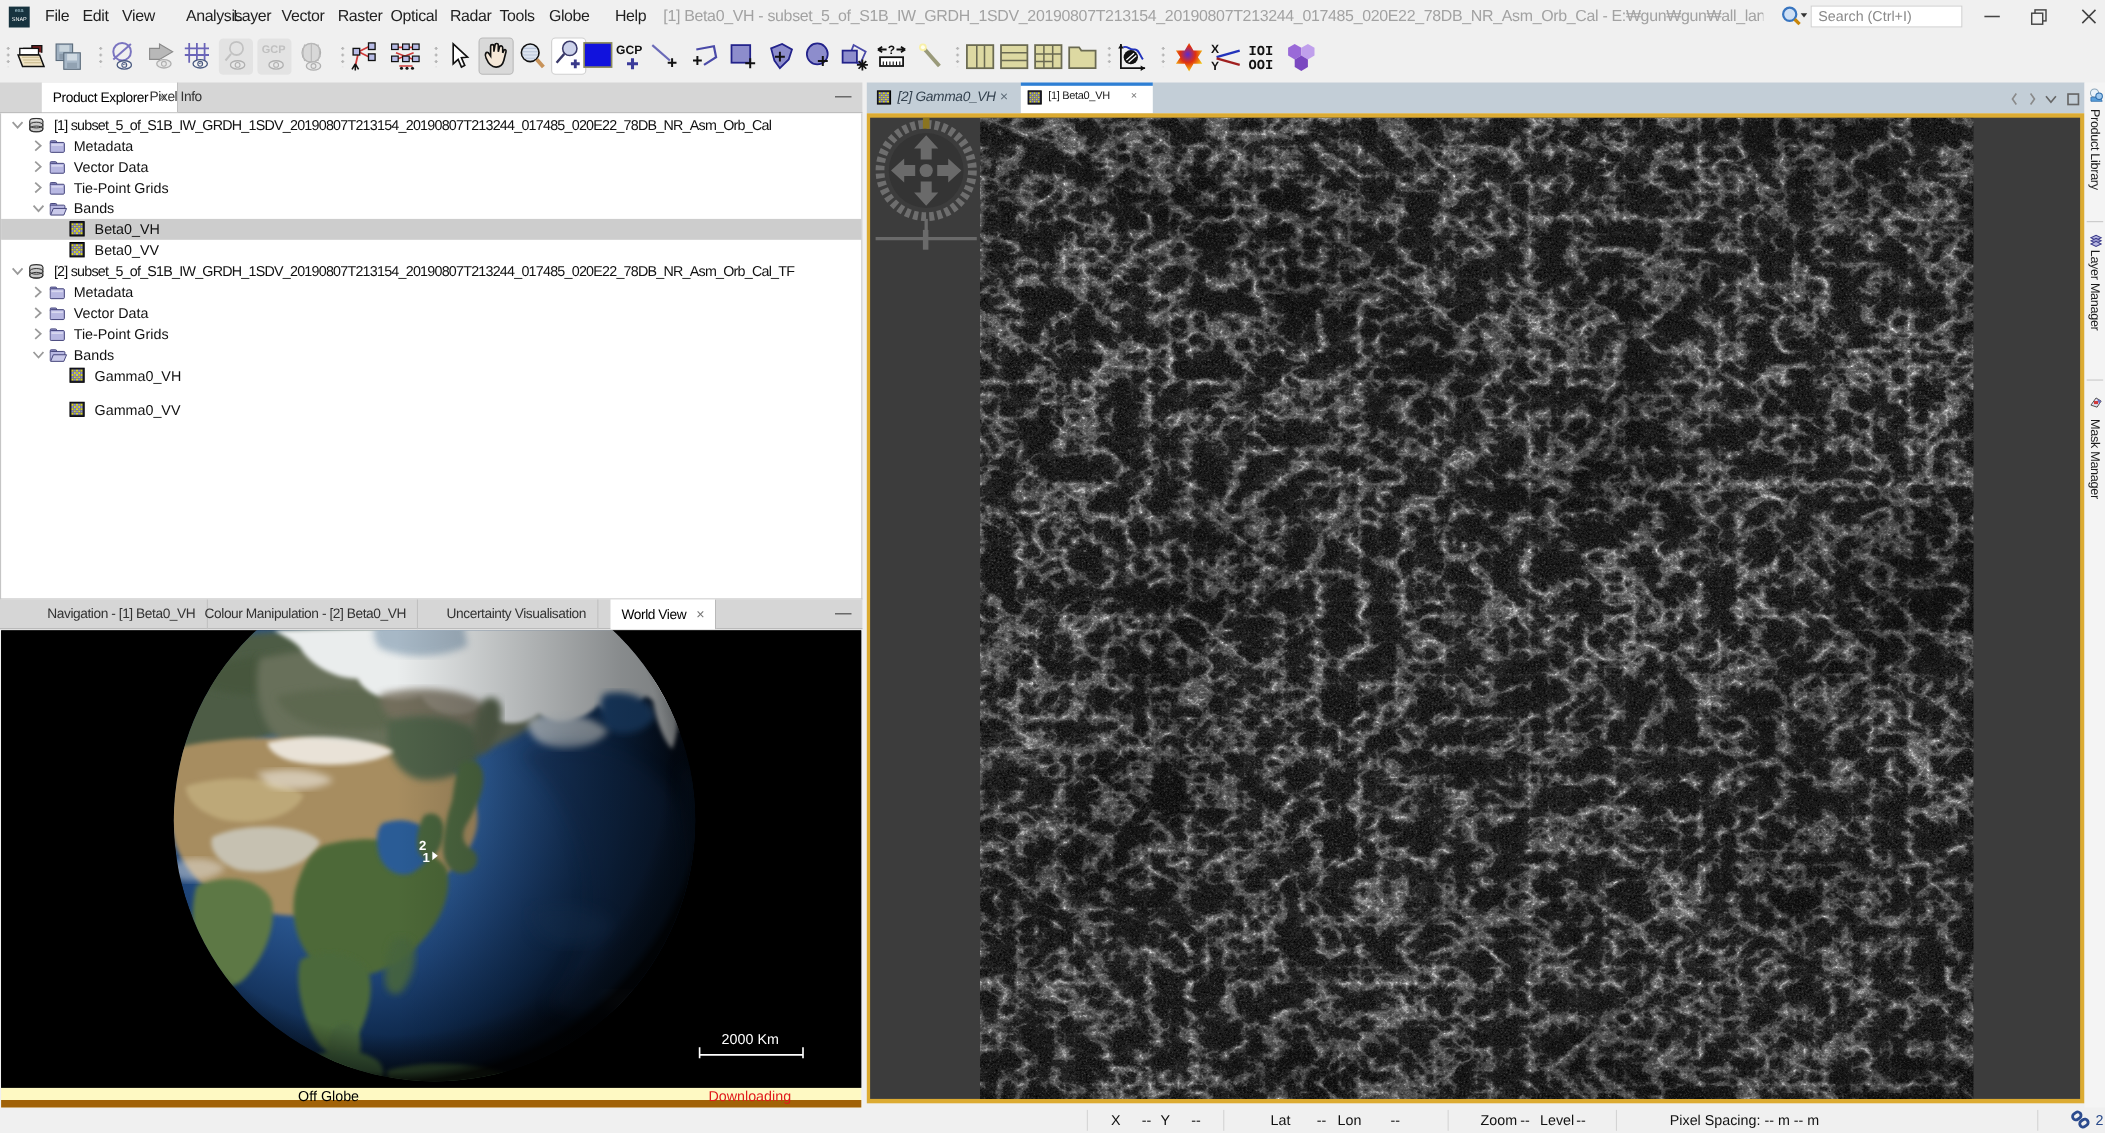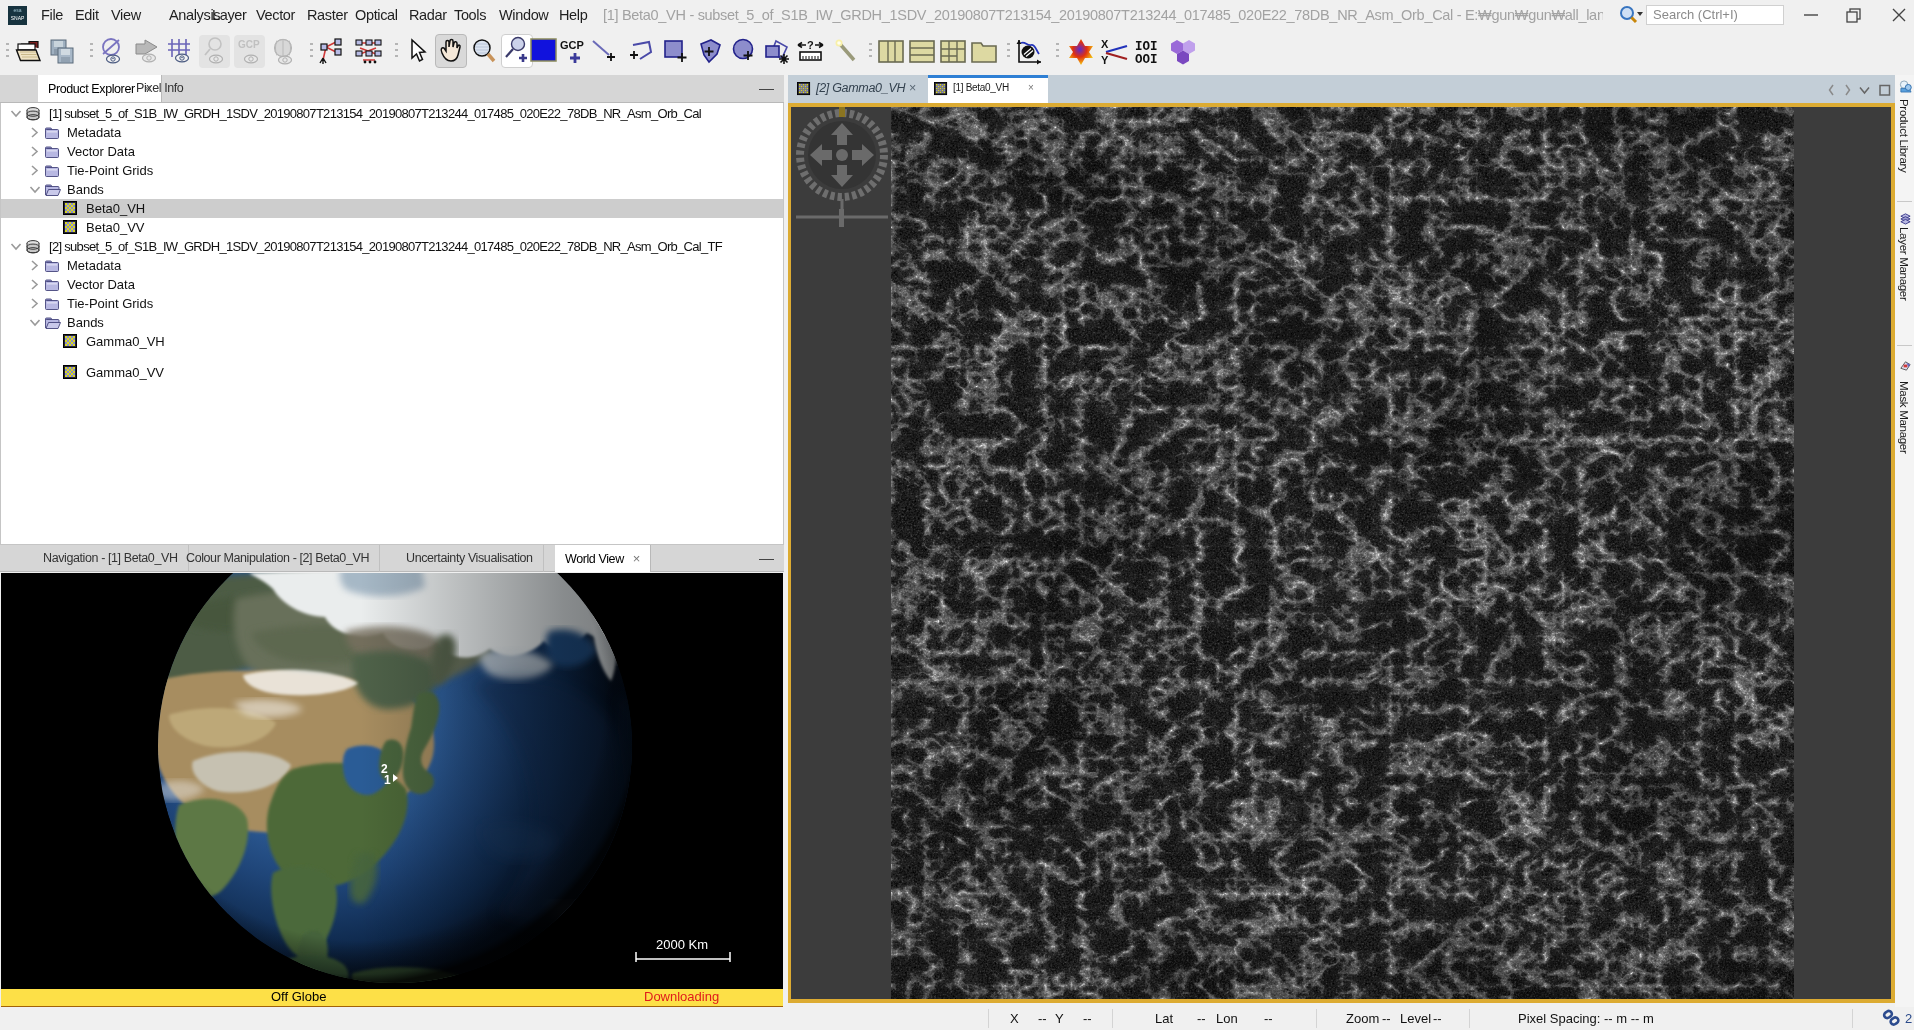--- a/index.html
+++ b/index.html
@@ -22,21 +22,21 @@
 .tab { position:absolute; top:0; height:27px; line-height:27px; font-size:12.5px; letter-spacing:-0.4px; color:#333; padding:0 10px; border-right:1px solid #c0c0c0; }
 .tab.active { background:#fff; color:#000; border-right:1px solid #b9b9b9; }
 .tclose { color:#777; font-size:13px; margin-left:6px; }
 .minim { position:absolute; right:10px; top:0; height:27px; line-height:25px; color:#444; font-size:15px; }
 #tree { position:absolute; left:0; top:28px; width:784px; height:442px; background:#fff; border:1px solid #c5c5c5; border-top:none; font-size:13px; color:#111; }
 .trow { position:absolute; left:0; width:100%; height:19px; line-height:19px; white-space:nowrap; }
 .trow .txt { position:absolute; top:0; }
 .pname { letter-spacing:-0.7px; }
 .chev { position:absolute; top:3px; width:12px; height:12px; }
 #wvblack { position:absolute; left:1px; top:28px; width:782px; height:416px; background:#000; }
-#wvfoot { position:absolute; left:1px; top:444px; width:782px; height:18px; background:#fde047; border-bottom:1px solid #a16207; font-size:13px; }
+#wvfoot { position:absolute; left:1px; top:444px; width:782px; height:18px; background:#fef9c3; border-bottom:7px solid #a16207; font-size:13px; }
 
 #doctabs { position:absolute; left:788px; top:75px; width:1107px; height:28px; background:#c3ced7; }
 #imgview { position:absolute; left:788px; top:103px; width:1107px; height:900px; background:#dcab32; }
 #imginner { position:absolute; left:3px; top:4px; width:1100px; height:892px; background:#3c3c3c; overflow:hidden; }
 
 #sidebar { position:absolute; left:1895px; top:75px; width:19px; height:932px; background:#f4f4f4; }
 .vlabel { position:absolute; left:3px; writing-mode:vertical-rl; font-size:11.5px; letter-spacing:-0.3px; color:#1a1a1a; white-space:nowrap; }
 
 #statusbar { position:absolute; left:0; top:1007px; width:1914px; height:23px; background:#f0f0f0; font-size:13px; color:#111; }
 .st { position:absolute; top:0; height:23px; line-height:23px; }
@@ -49,21 +49,21 @@
   <div class="menu" style="left:41px;">File</div>
   <div class="menu" style="left:75px;">Edit</div>
   <div class="menu" style="left:111px;">View</div>
   <div class="menu" style="left:153px;margin-left:16px;">Analysis</div>
   <div class="menu" style="left:212px;text-align:right;">Layer</div>
   <div class="menu" style="left:256px;">Vector</div>
   <div class="menu" style="left:307px;text-align:center;">Raster</div>
   <div class="menu" style="left:355px;">Optical</div>
   <div class="menu" style="left:409px;">Radar</div>
   <div class="menu" style="left:454px;">Tools</div>
-  <div class="menu" style="left:499px;">Window</div>
+  <div class="menu" style="left:499px;">Globe</div>
   <div class="menu" style="left:559px;">Help</div>
   <div id="doctitle">[1] Beta0_VH - subset_5_of_S1B_IW_GRDH_1SDV_20190807T213154_20190807T213244_017485_020E22_78DB_NR_Asm_Orb_Cal - E:₩gun₩gun₩all_landslide₩GRD₩des₩thermal₩as...</div>
   <div class="abs" style="left:1617px;top:4px;width:26px;height:22px;">
     <svg width="26" height="22" viewBox="0 0 26 22">
         <circle cx="10" cy="9" r="6" fill="#cfe0f5" stroke="#3875c0" stroke-width="2"></circle>
         <line x1="14.5" y1="13.5" x2="19" y2="18" stroke="#c8860a" stroke-width="3"></line>
         <path d="M20 8 l6 0 -3 4 z" fill="#333"></path>
       </svg>
   </div>
   <div id="searchbox">Search (Ctrl+I)</div>

